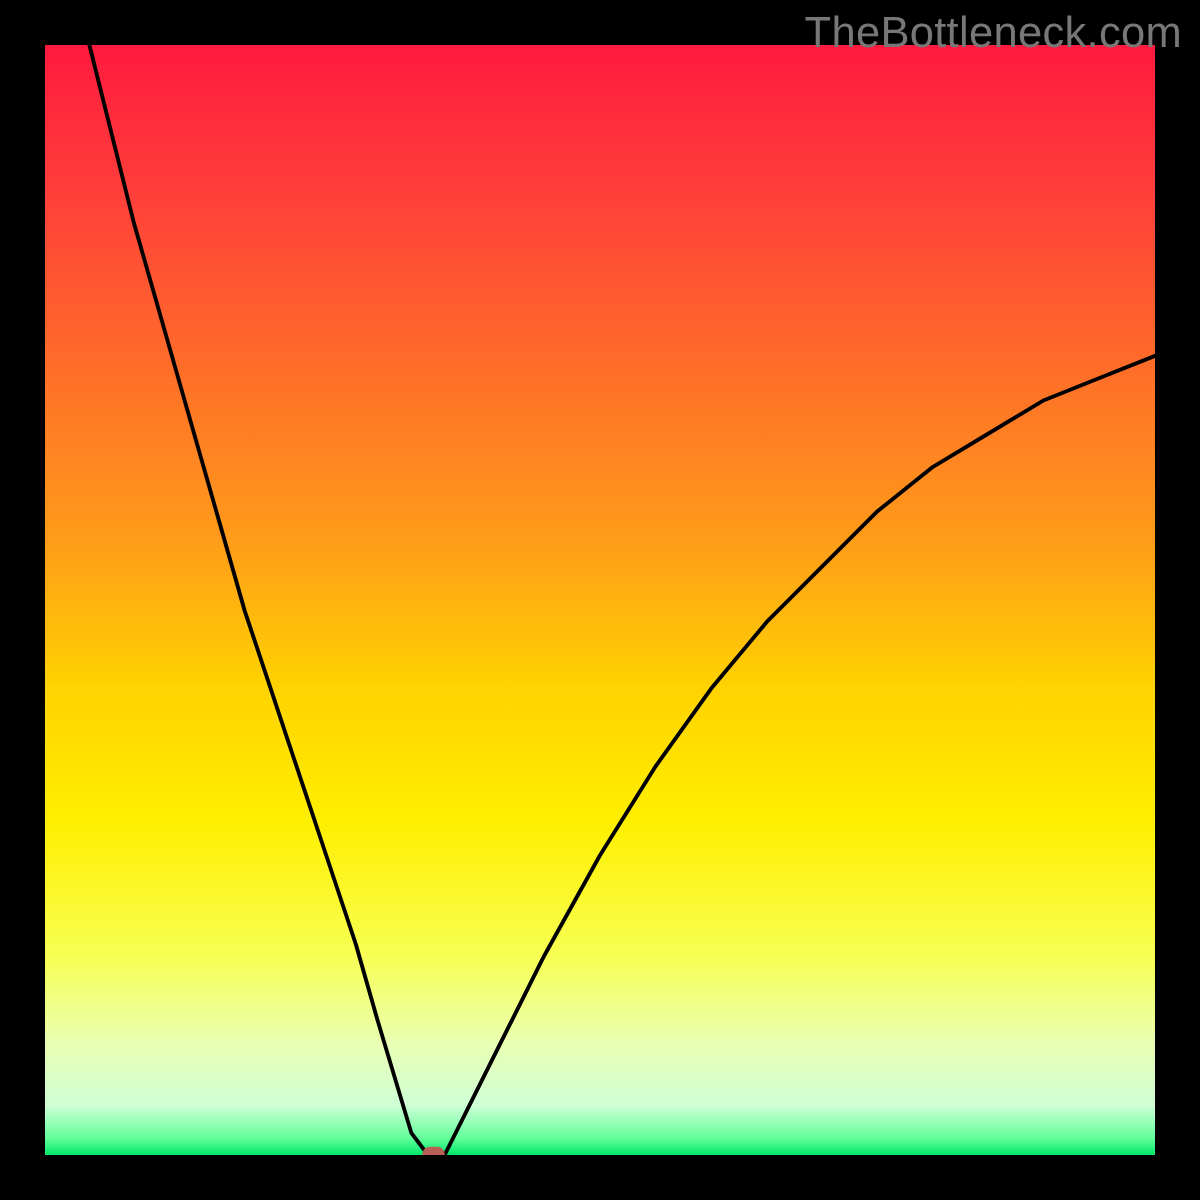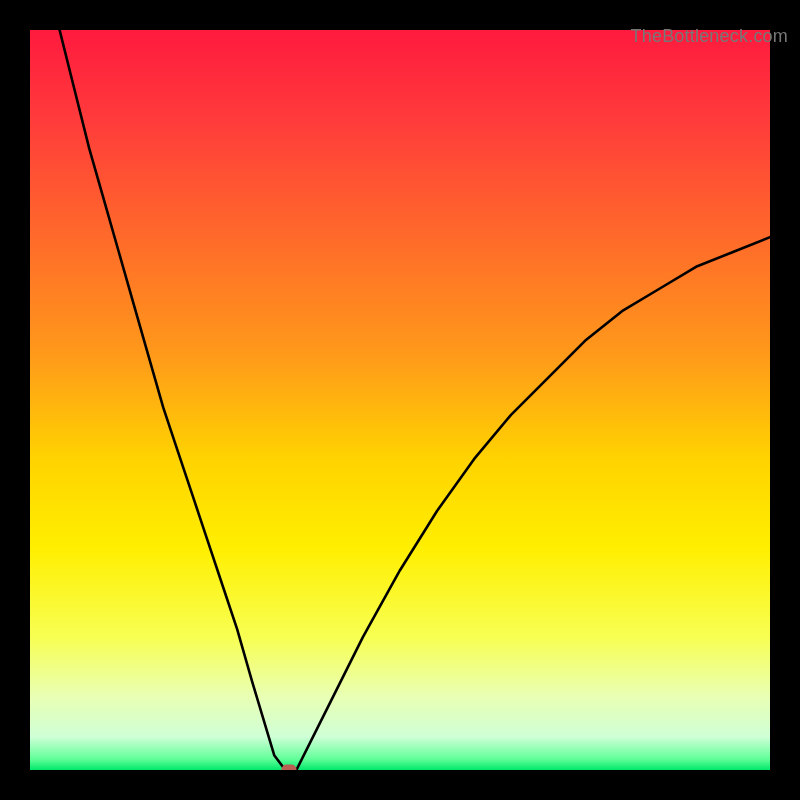--- a/index.html
+++ b/index.html
@@ -26,24 +26,23 @@
   }
   .gradient-bg {
     position: absolute;
     inset: 0;
   }
   .watermark {
     position: absolute;
     top: 6px;
     right: 12px;
     color: #777;
-    font-size: 18px;
+    font-size: 29px;
     letter-spacing: 0.2px;
     user-select: none;
-    margin-top: 20px;
   }
   .curve-svg {
     position: absolute;
     inset: 0;
     width: 100%;
     height: 100%;
   }
   .marker {
     position: absolute;
     width: 15px;

